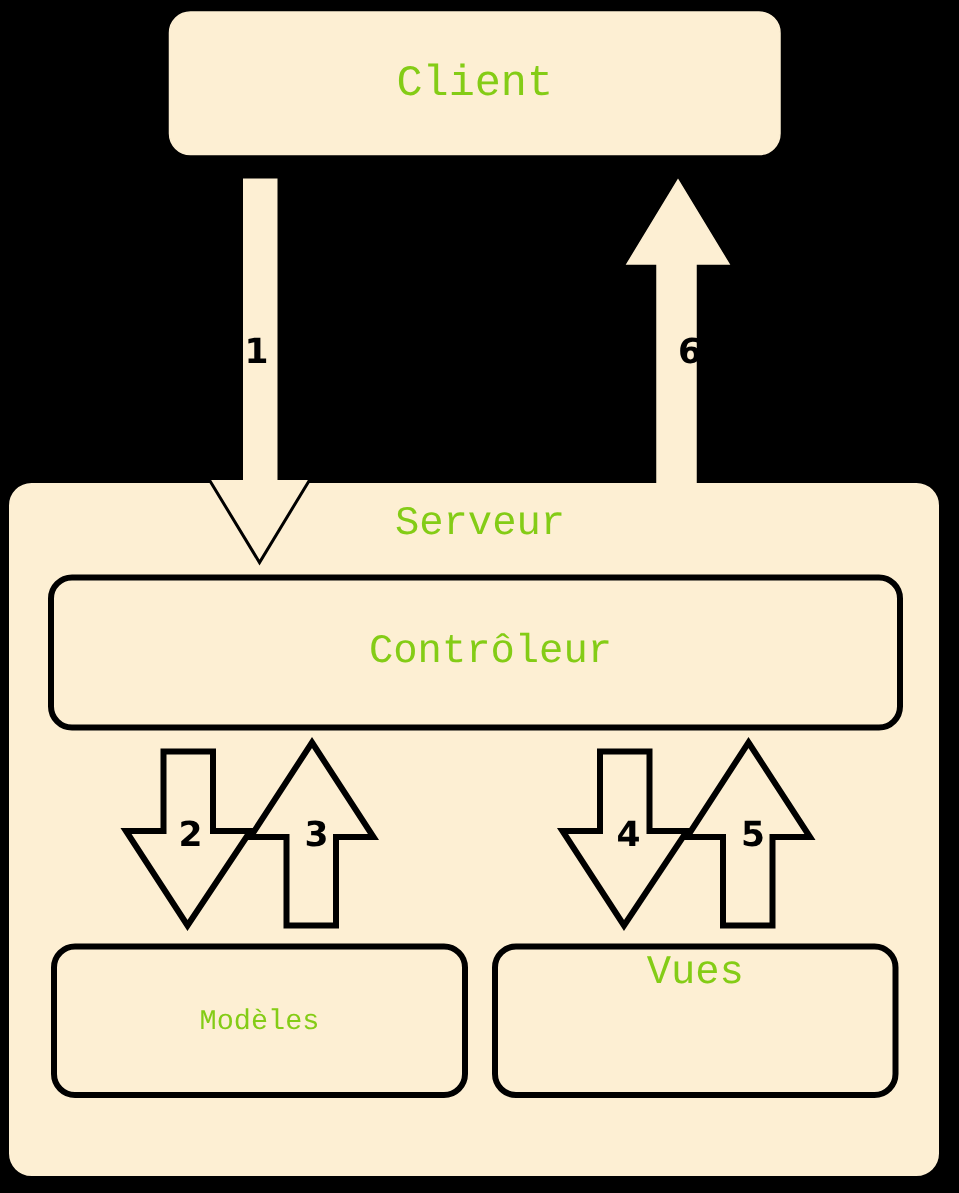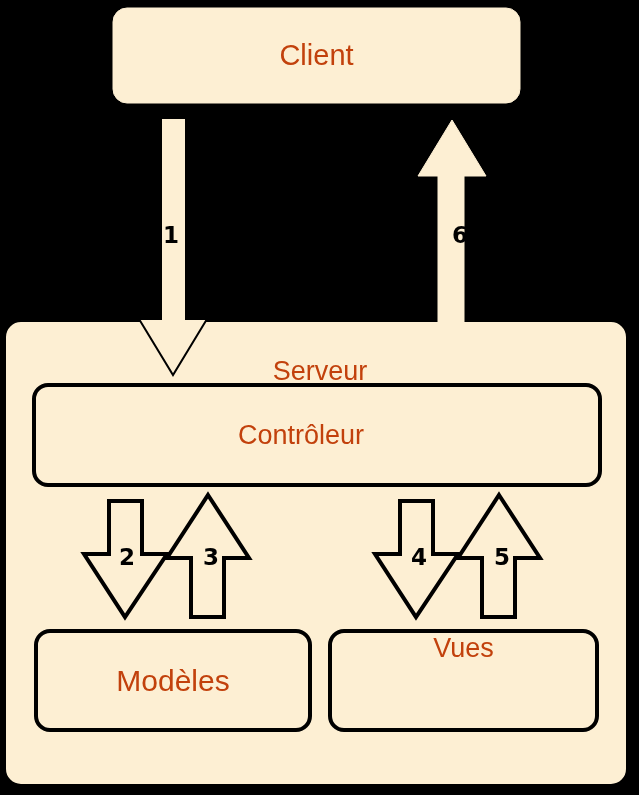--- a/index.html
+++ b/index.html
@@ -20,38 +20,38 @@
     left: 0;
     top: 0;
     width: 639px;
     height: 795px;
   }
   .box-label {
     position: absolute;
     display: flex;
     align-items: center;
     justify-content: center;
-    color: #c2410c;
-    font-family: Liberation Sans, sans-serif;
+    color: #84cc16;
+    font-family: Liberation Mono, monospace;
     white-space: nowrap;
     pointer-events: none;
   }
   .arrow-num {
     position: absolute;
     color: #000000;
     font-family: "DejaVu Sans", sans-serif;
     font-weight: bold;
     font-size: 23px;
     line-height: 1;
     pointer-events: none;
   }
   #client-label   { left: 113px; top: 8px;   width: 407px; height: 95px;  font-size: 29px; }
-  #serveur-label  { left: 250px; top: 350px; width: 140px; height: 42px;  font-size: 27px; }
-  #controleur-label { left: 18px; top: 385px; width: 566px; height: 100px; font-size: 27px; }
-  #modeles-label  { left: 36px;  top: 631px; width: 274px; height: 99px;  font-size: 30px; }
+  #serveur-label  { left: 250px; top: 329px; width: 140px; height: 42px;  font-size: 27px; }
+  #controleur-label { left: 44px; top: 385px; width: 566px; height: 100px; font-size: 27px; }
+  #modeles-label  { left: 36px;  top: 631px; width: 274px; height: 99px;  font-size: 19px; }
   #vues-label     { left: 330px; top: 599px; width: 267px; height: 99px;  font-size: 27px; }
 </style>
 </head>
 <body>
 
 <div id="canvas">
 
   <svg class="layer" viewBox="0 0 639 795">
     <g fill="#000000">
 

